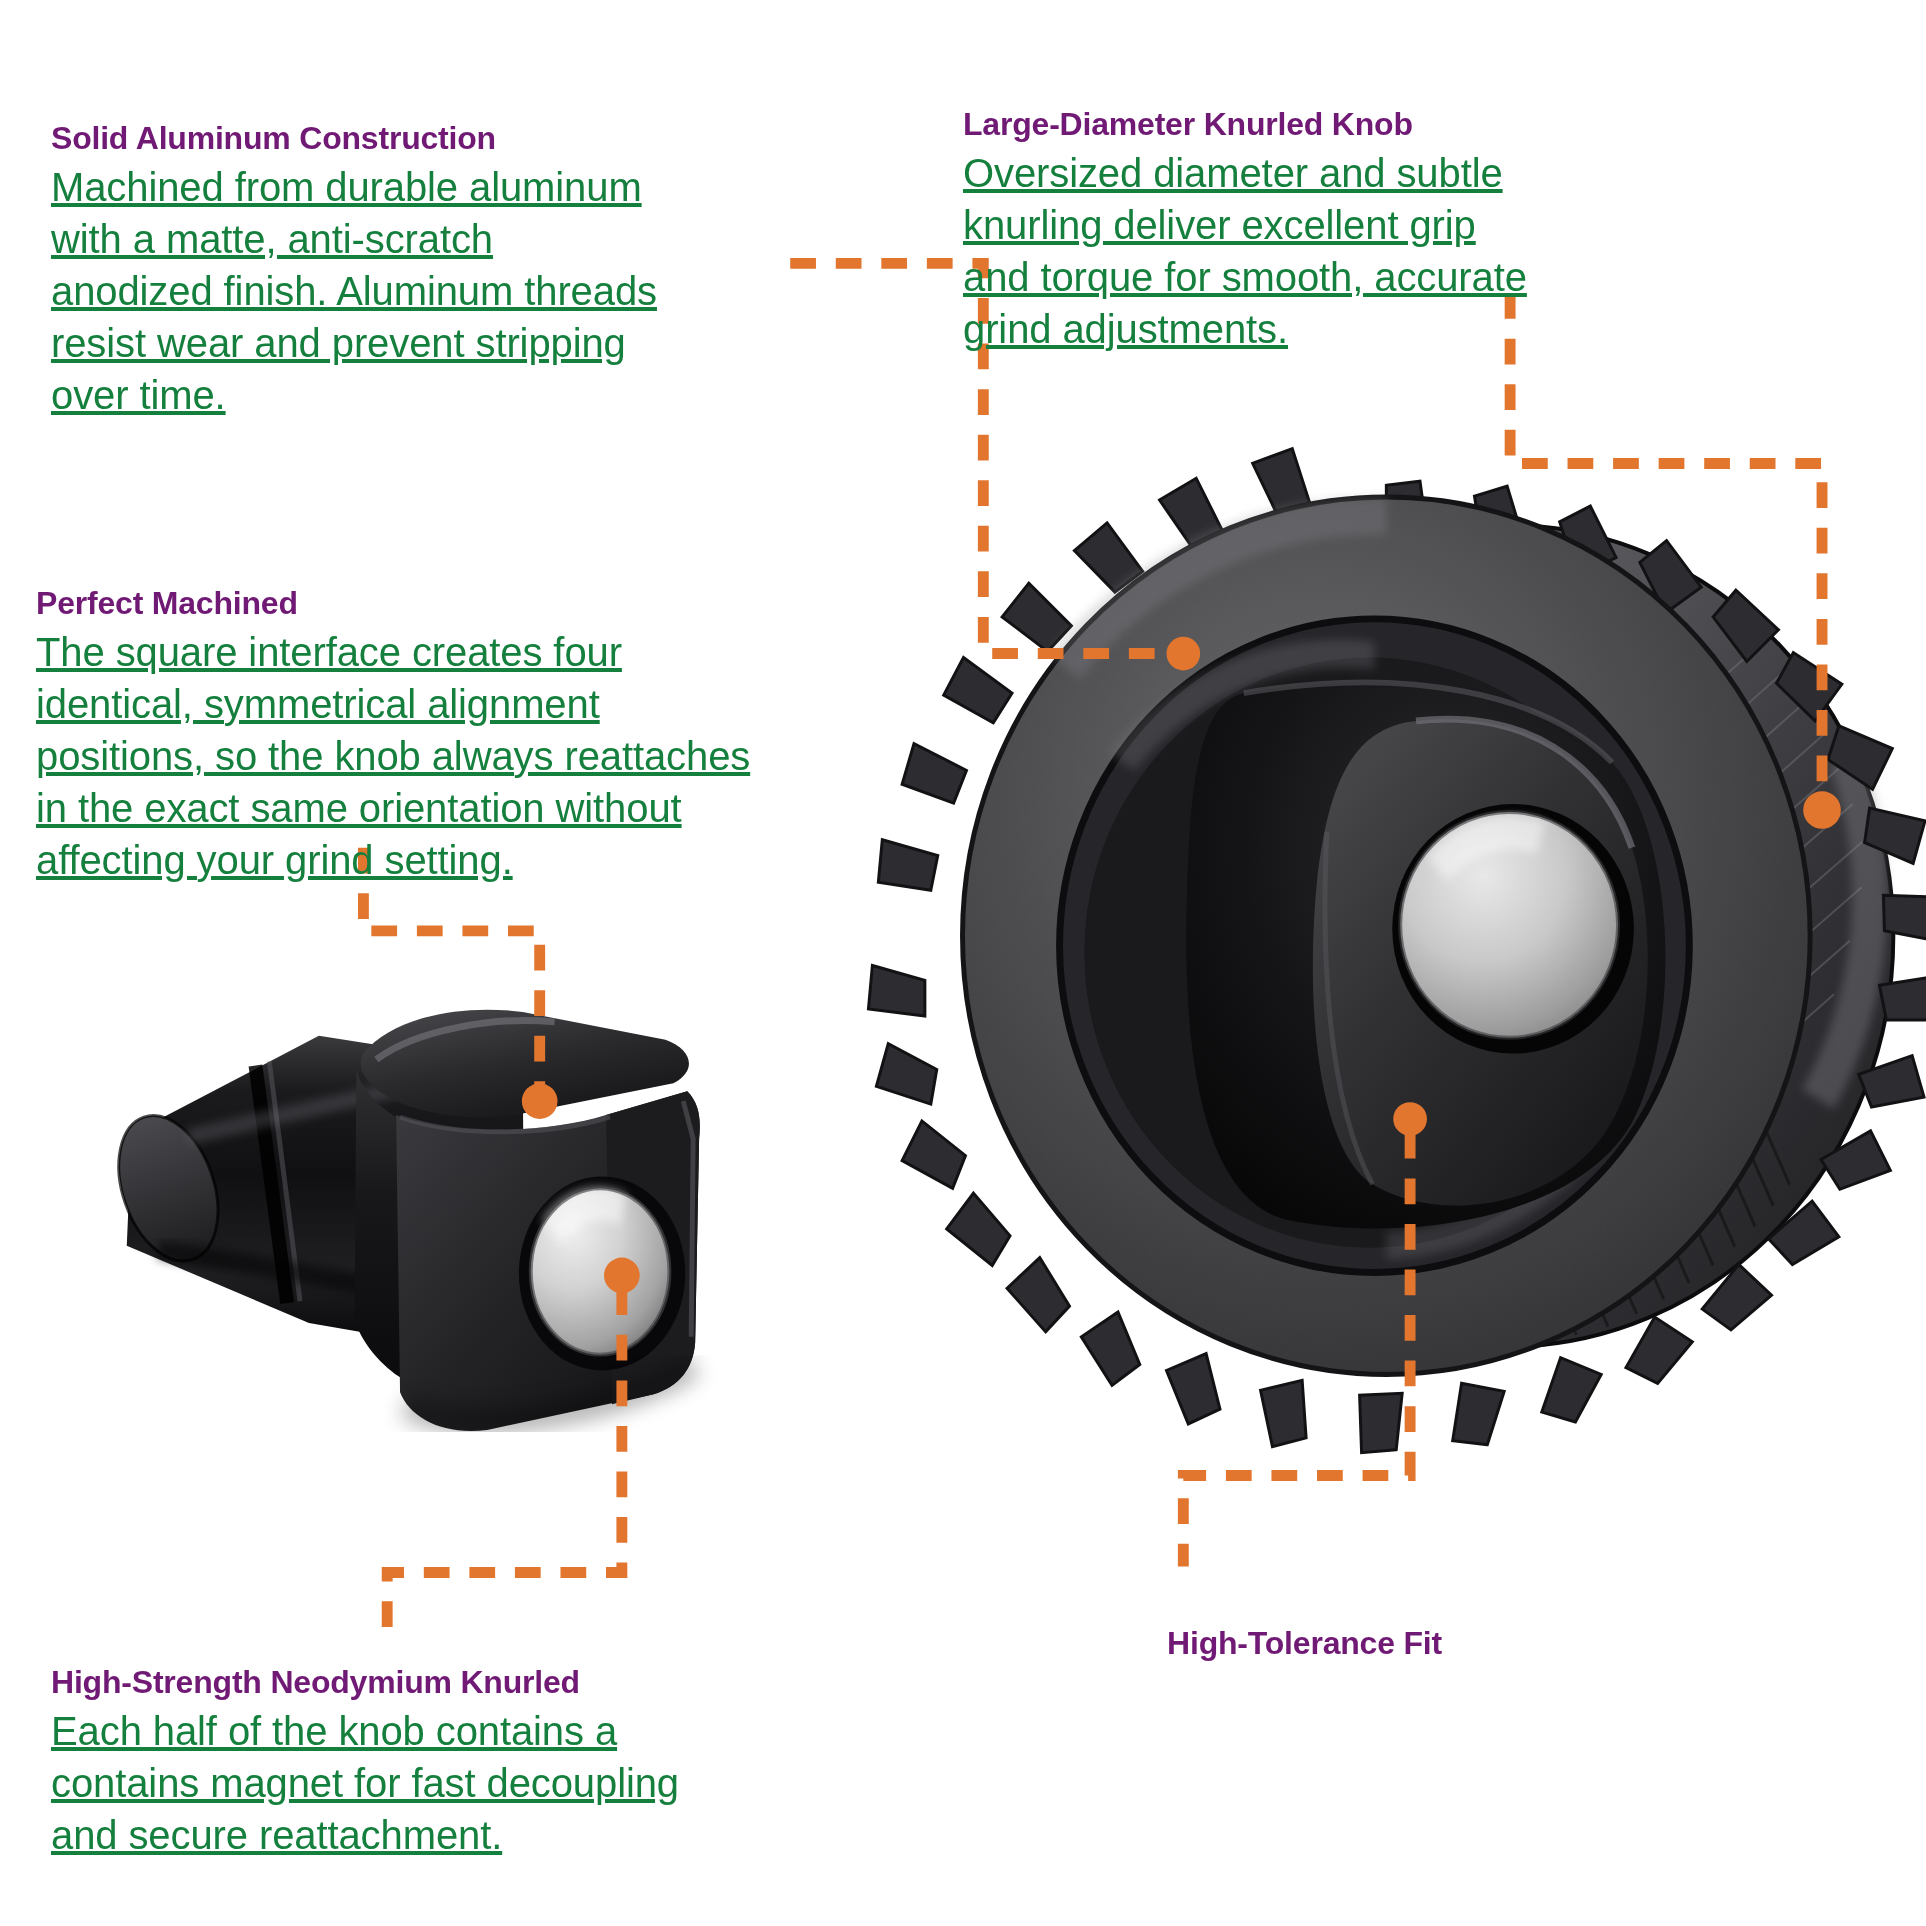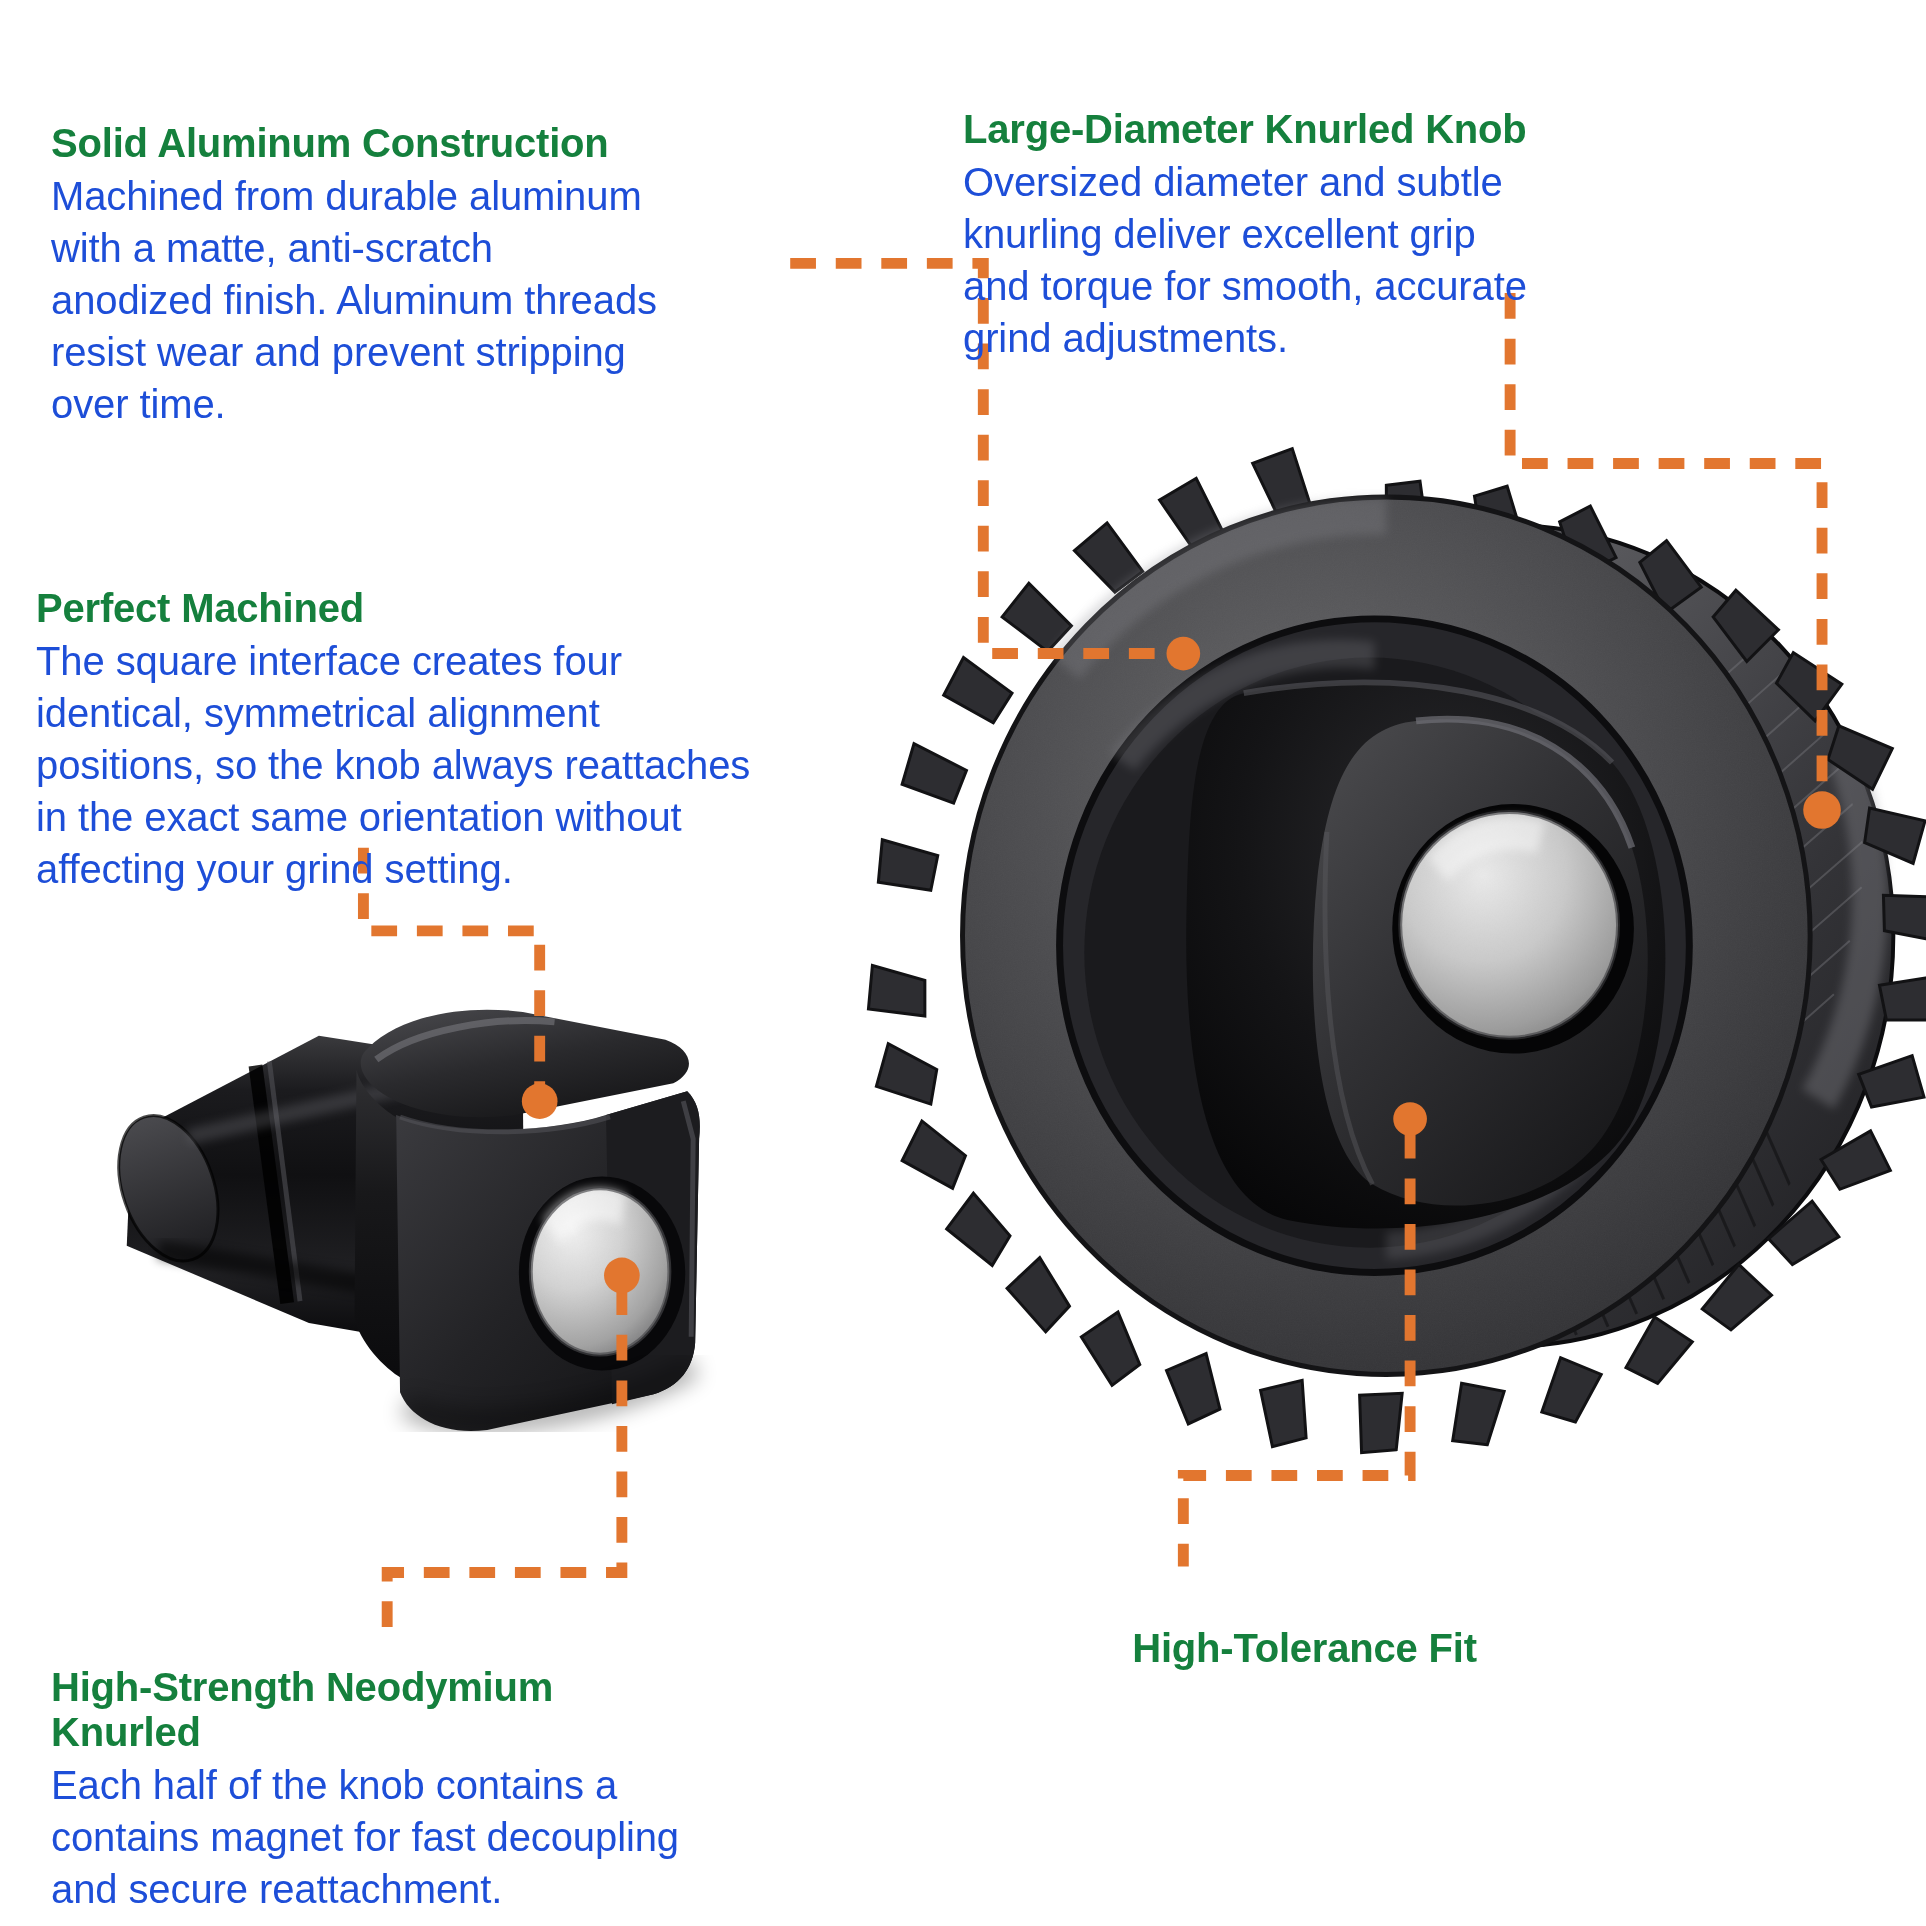--- a/index.html
+++ b/index.html
@@ -15,33 +15,34 @@
   
   .art{position:absolute;inset:0;pointer-events:none;}
 
   
   .lines{position:absolute;inset:0;}
 
   
   .callout{position:absolute;}
   .callout h2{
     margin:0 0 4px 0;
-    font-size:40px;
+    font-size:32px;
     font-weight:700;
     letter-spacing:-0.2px;
     line-height:1.12;
-    color:#15803d;
+    color:#701a75;
   }
   .callout p{
     margin:0;
     font-size:40px;
     font-weight:400;
     line-height:1.30;
-    color:#1d4ed8;
+    color:#15803d;
     letter-spacing:-0.1px;
+    text-decoration:underline;
   }
 
   #callout-aluminum{ left:51px;  top:121px;  width:614px; }
   #callout-knurled { left:963px; top:107px;  width:574px; }
   #callout-alignment{left:36px;  top:586px;  width:733px; }
   #callout-magnets { left:51px;  top:1665px; width:634px; }
   #callout-tolerance{left:943px;top:1626px; width:723px;text-align:center; }
 </style>
 </head>
 <body>

